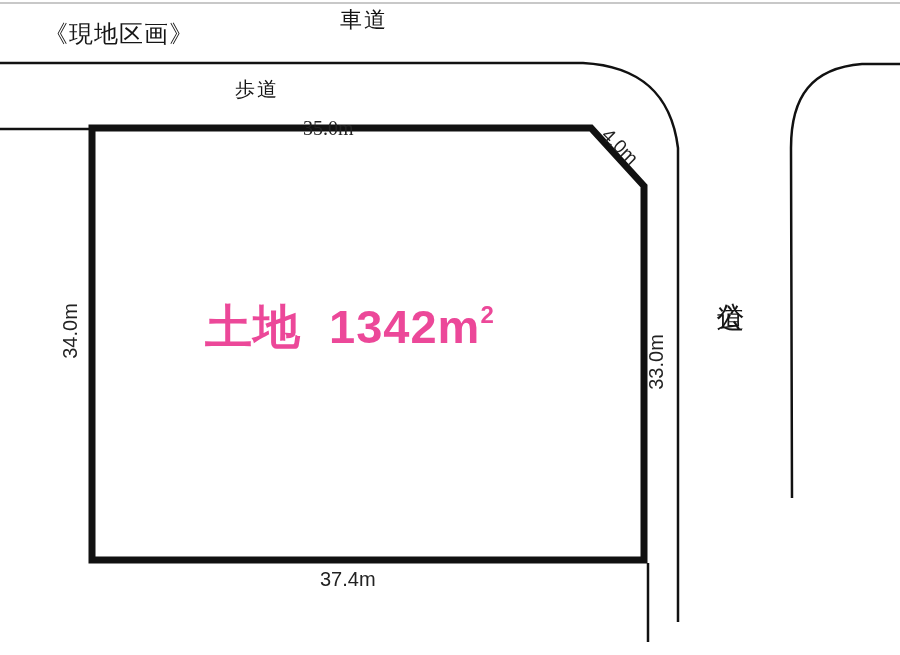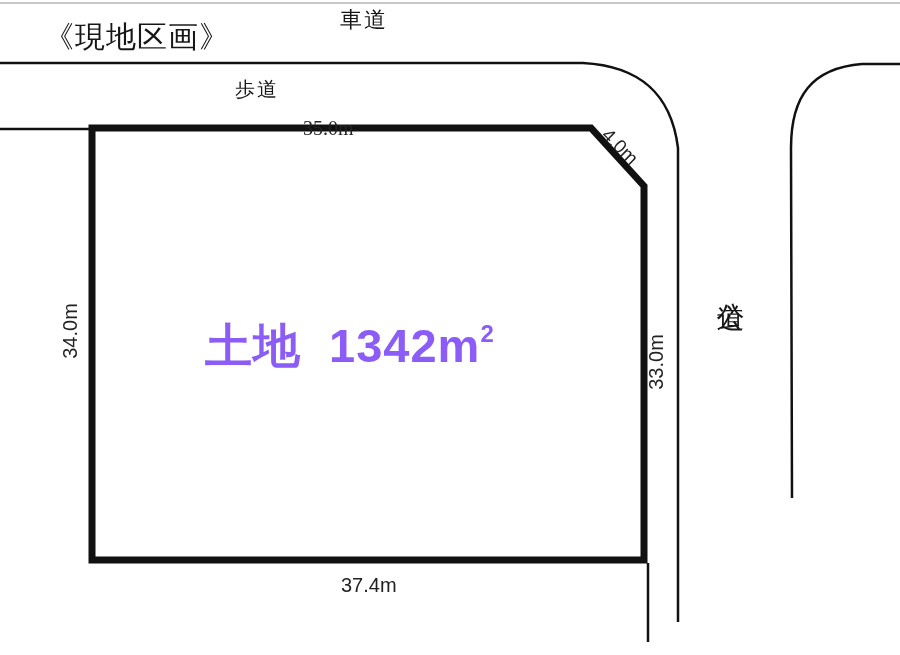--- a/index.html
+++ b/index.html
@@ -17,42 +17,42 @@
     inset: 0;
     width: 900px;
     height: 655px;
   }
   .lbl {
     position: absolute;
     color: #161616;
     white-space: nowrap;
     line-height: 1;
   }
-  .page-title   { left: 44px;  top: 22px;  font-size: 30px; letter-spacing: 1px; }
+  .page-title   { left: 44px;  top: 22px;  font-size: 24px; letter-spacing: 1px; }
   .roadway      { left: 340px; top: 9px;   font-size: 22px; letter-spacing: 2px; }
   .sidewalk     { left: 235px; top: 79px;  font-size: 20px; letter-spacing: 2px; }
   .dim          { font-size: 20px; color: #222; }
   .dim-top      { left: 303px; top: 118px; font-family: Liberation Serif, serif; }
-  .dim-bottom   { left: 341px; top: 569px; margin-top: 6px; }
+  .dim-bottom   { left: 320px; top: 569px; }
   .dim-left     { left: 28px;  top: 321px; width: 84px; text-align: center;
                   transform: rotate(-90deg); transform-origin: center; }
   .dim-right    { left: 614px; top: 352px; width: 84px; text-align: center;
                   transform: rotate(-90deg); transform-origin: center; }
   .dim-corner   { left: 588px; top: 137px; width: 64px; text-align: center;
                   font-size: 19px; transform: rotate(45deg); transform-origin: center; }
   .public-road  { left: 716px; top: 280px; font-size: 28px;
                   writing-mode: vertical-rl; text-orientation: upright;
                   letter-spacing: 2px; line-height: 1; }
   .area-label {
-    left: 205px; top: 322px;
+    left: 205px; top: 303px;
     font-size: 47px;
     font-weight: bold;
     word-spacing: 14px;
     letter-spacing: 1px;
-    color: #8b5cf6;
+    color: #ec4899;
   }
   .area-label sup {
     font-size: 24px;
     font-weight: bold;
     vertical-align: 20px;
     letter-spacing: 0;
   }
 </style>
 </head>
 <body>

